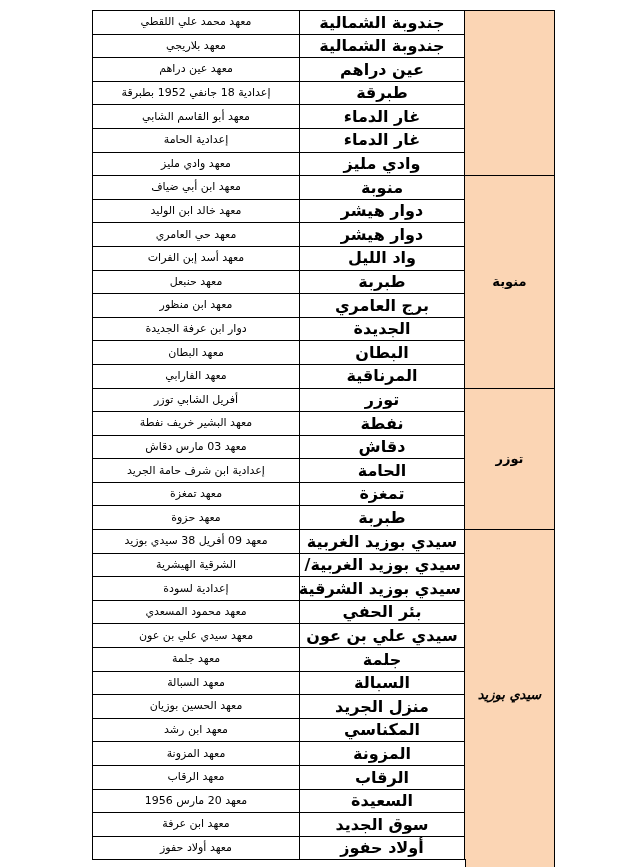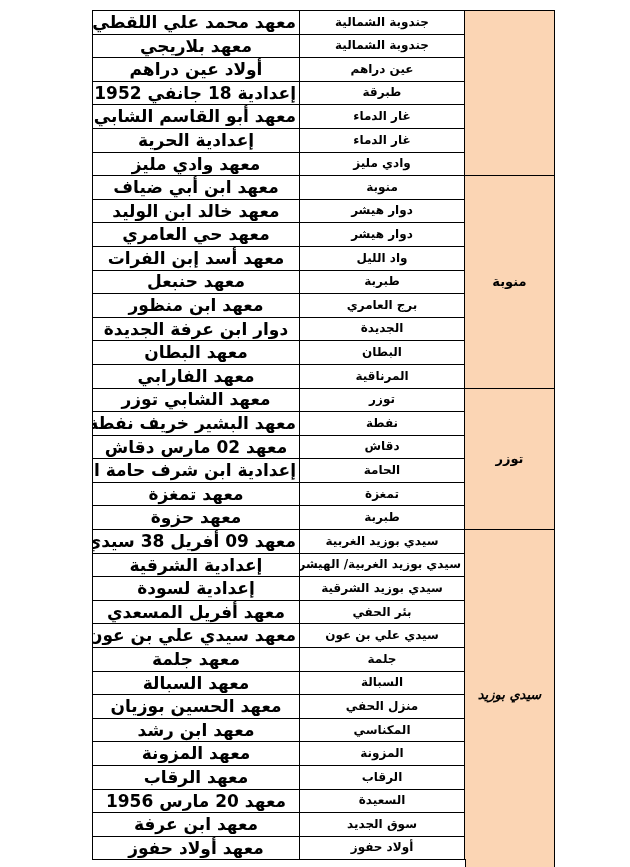--- a/index.html
+++ b/index.html
@@ -14,22 +14,22 @@
     border-collapse:collapse;table-layout:fixed;
     width:462px;
   }
   table.institutes td{
     border:1px solid #000;
     height:22.6px;
     text-align:center;vertical-align:middle;
     padding:0 3px;overflow:hidden;white-space:nowrap;
     line-height:1.1;
   }
-  td.institute{font-size:17px;font-weight:bold;width:207px;}
-  td.delegation{font-size:12px;font-weight:bold;width:165px;}
+  td.institute{font-size:11px;font-weight:normal;width:207px;}
+  td.delegation{font-size:16px;font-weight:bold;width:165px;}
   td.region{
     font-size:13px;font-weight:bold;width:90px;
     background:#FBD5B4;
   }
   td.region.no-bottom{border-bottom:none;font-style:italic;}
   .region-overflow{
     position:absolute;
     width:88px;height:8px;
     background:#FBD5B4;
     border-left:1px solid #000;border-right:1px solid #000;
@@ -50,33 +50,33 @@
           <td class="region" rowspan="7"></td>
           <td class="delegation">جندوبة الشمالية</td>
           <td class="institute">معهد محمد علي اللقطي</td>
         </tr>
         <tr>
           <td class="delegation">جندوبة الشمالية</td>
           <td class="institute">معهد بلاريجي</td>
         </tr>
         <tr>
           <td class="delegation">عين دراهم</td>
-          <td class="institute">أولاد عين دراهم</td>
+          <td class="institute">معهد عين دراهم</td>
         </tr>
         <tr>
           <td class="delegation">طبرقة</td>
           <td class="institute">إعدادية 18 جانفي 1952 بطبرقة</td>
         </tr>
         <tr>
           <td class="delegation">غار الدماء</td>
           <td class="institute">معهد أبو القاسم الشابي</td>
         </tr>
         <tr>
           <td class="delegation">غار الدماء</td>
-          <td class="institute">إعدادية الحرية</td>
+          <td class="institute">إعدادية الحامة</td>
         </tr>
         <tr>
           <td class="delegation">وادي مليز</td>
           <td class="institute">معهد وادي مليز</td>
         </tr>
         <tr>
           <td class="region" rowspan="9">منوبة</td>
           <td class="delegation">منوبة</td>
           <td class="institute">معهد ابن أبي ضياف</td>
         </tr>
@@ -108,73 +108,73 @@
           <td class="delegation">البطان</td>
           <td class="institute">معهد البطان</td>
         </tr>
         <tr>
           <td class="delegation">المرناقية</td>
           <td class="institute">معهد الفارابي</td>
         </tr>
         <tr>
           <td class="region" rowspan="6">توزر</td>
           <td class="delegation">توزر</td>
-          <td class="institute">معهد الشابي توزر</td>
+          <td class="institute">أفريل الشابي توزر</td>
         </tr>
         <tr>
           <td class="delegation">نفطة</td>
           <td class="institute">معهد البشير خريف نفطة</td>
         </tr>
         <tr>
           <td class="delegation">دقاش</td>
-          <td class="institute">معهد 02 مارس دقاش</td>
+          <td class="institute">معهد 03 مارس دقاش</td>
         </tr>
         <tr>
           <td class="delegation">الحامة</td>
           <td class="institute">إعدادية ابن شرف حامة الجريد</td>
         </tr>
         <tr>
           <td class="delegation">تمغزة</td>
           <td class="institute">معهد تمغزة</td>
         </tr>
         <tr>
           <td class="delegation">طبربة</td>
           <td class="institute">معهد حزوة</td>
         </tr>
         <tr>
           <td class="region no-bottom" rowspan="14">سيدي بوزيد</td>
           <td class="delegation">سيدي بوزيد الغربية</td>
           <td class="institute">معهد 09 أفريل 38 سيدي بوزيد</td>
         </tr>
         <tr>
           <td class="delegation">سيدي بوزيد الغربية/ الهيشرية</td>
-          <td class="institute">إعدادية الشرقية</td>
+          <td class="institute">الشرقية الهيشرية</td>
         </tr>
         <tr>
           <td class="delegation">سيدي بوزيد الشرقية</td>
           <td class="institute">إعدادية لسودة</td>
         </tr>
         <tr>
           <td class="delegation">بئر الحفي</td>
-          <td class="institute">معهد أفريل المسعدي</td>
+          <td class="institute">معهد محمود المسعدي</td>
         </tr>
         <tr>
           <td class="delegation">سيدي علي بن عون</td>
           <td class="institute">معهد سيدي علي بن عون</td>
         </tr>
         <tr>
           <td class="delegation">جلمة</td>
           <td class="institute">معهد جلمة</td>
         </tr>
         <tr>
           <td class="delegation">السبالة</td>
           <td class="institute">معهد السبالة</td>
         </tr>
         <tr>
-          <td class="delegation">منزل الحفي</td>
+          <td class="delegation">منزل الجريد</td>
           <td class="institute">معهد الحسين بوزيان</td>
         </tr>
         <tr>
           <td class="delegation">المكناسي</td>
           <td class="institute">معهد ابن رشد</td>
         </tr>
         <tr>
           <td class="delegation">المزونة</td>
           <td class="institute">معهد المزونة</td>
         </tr>

